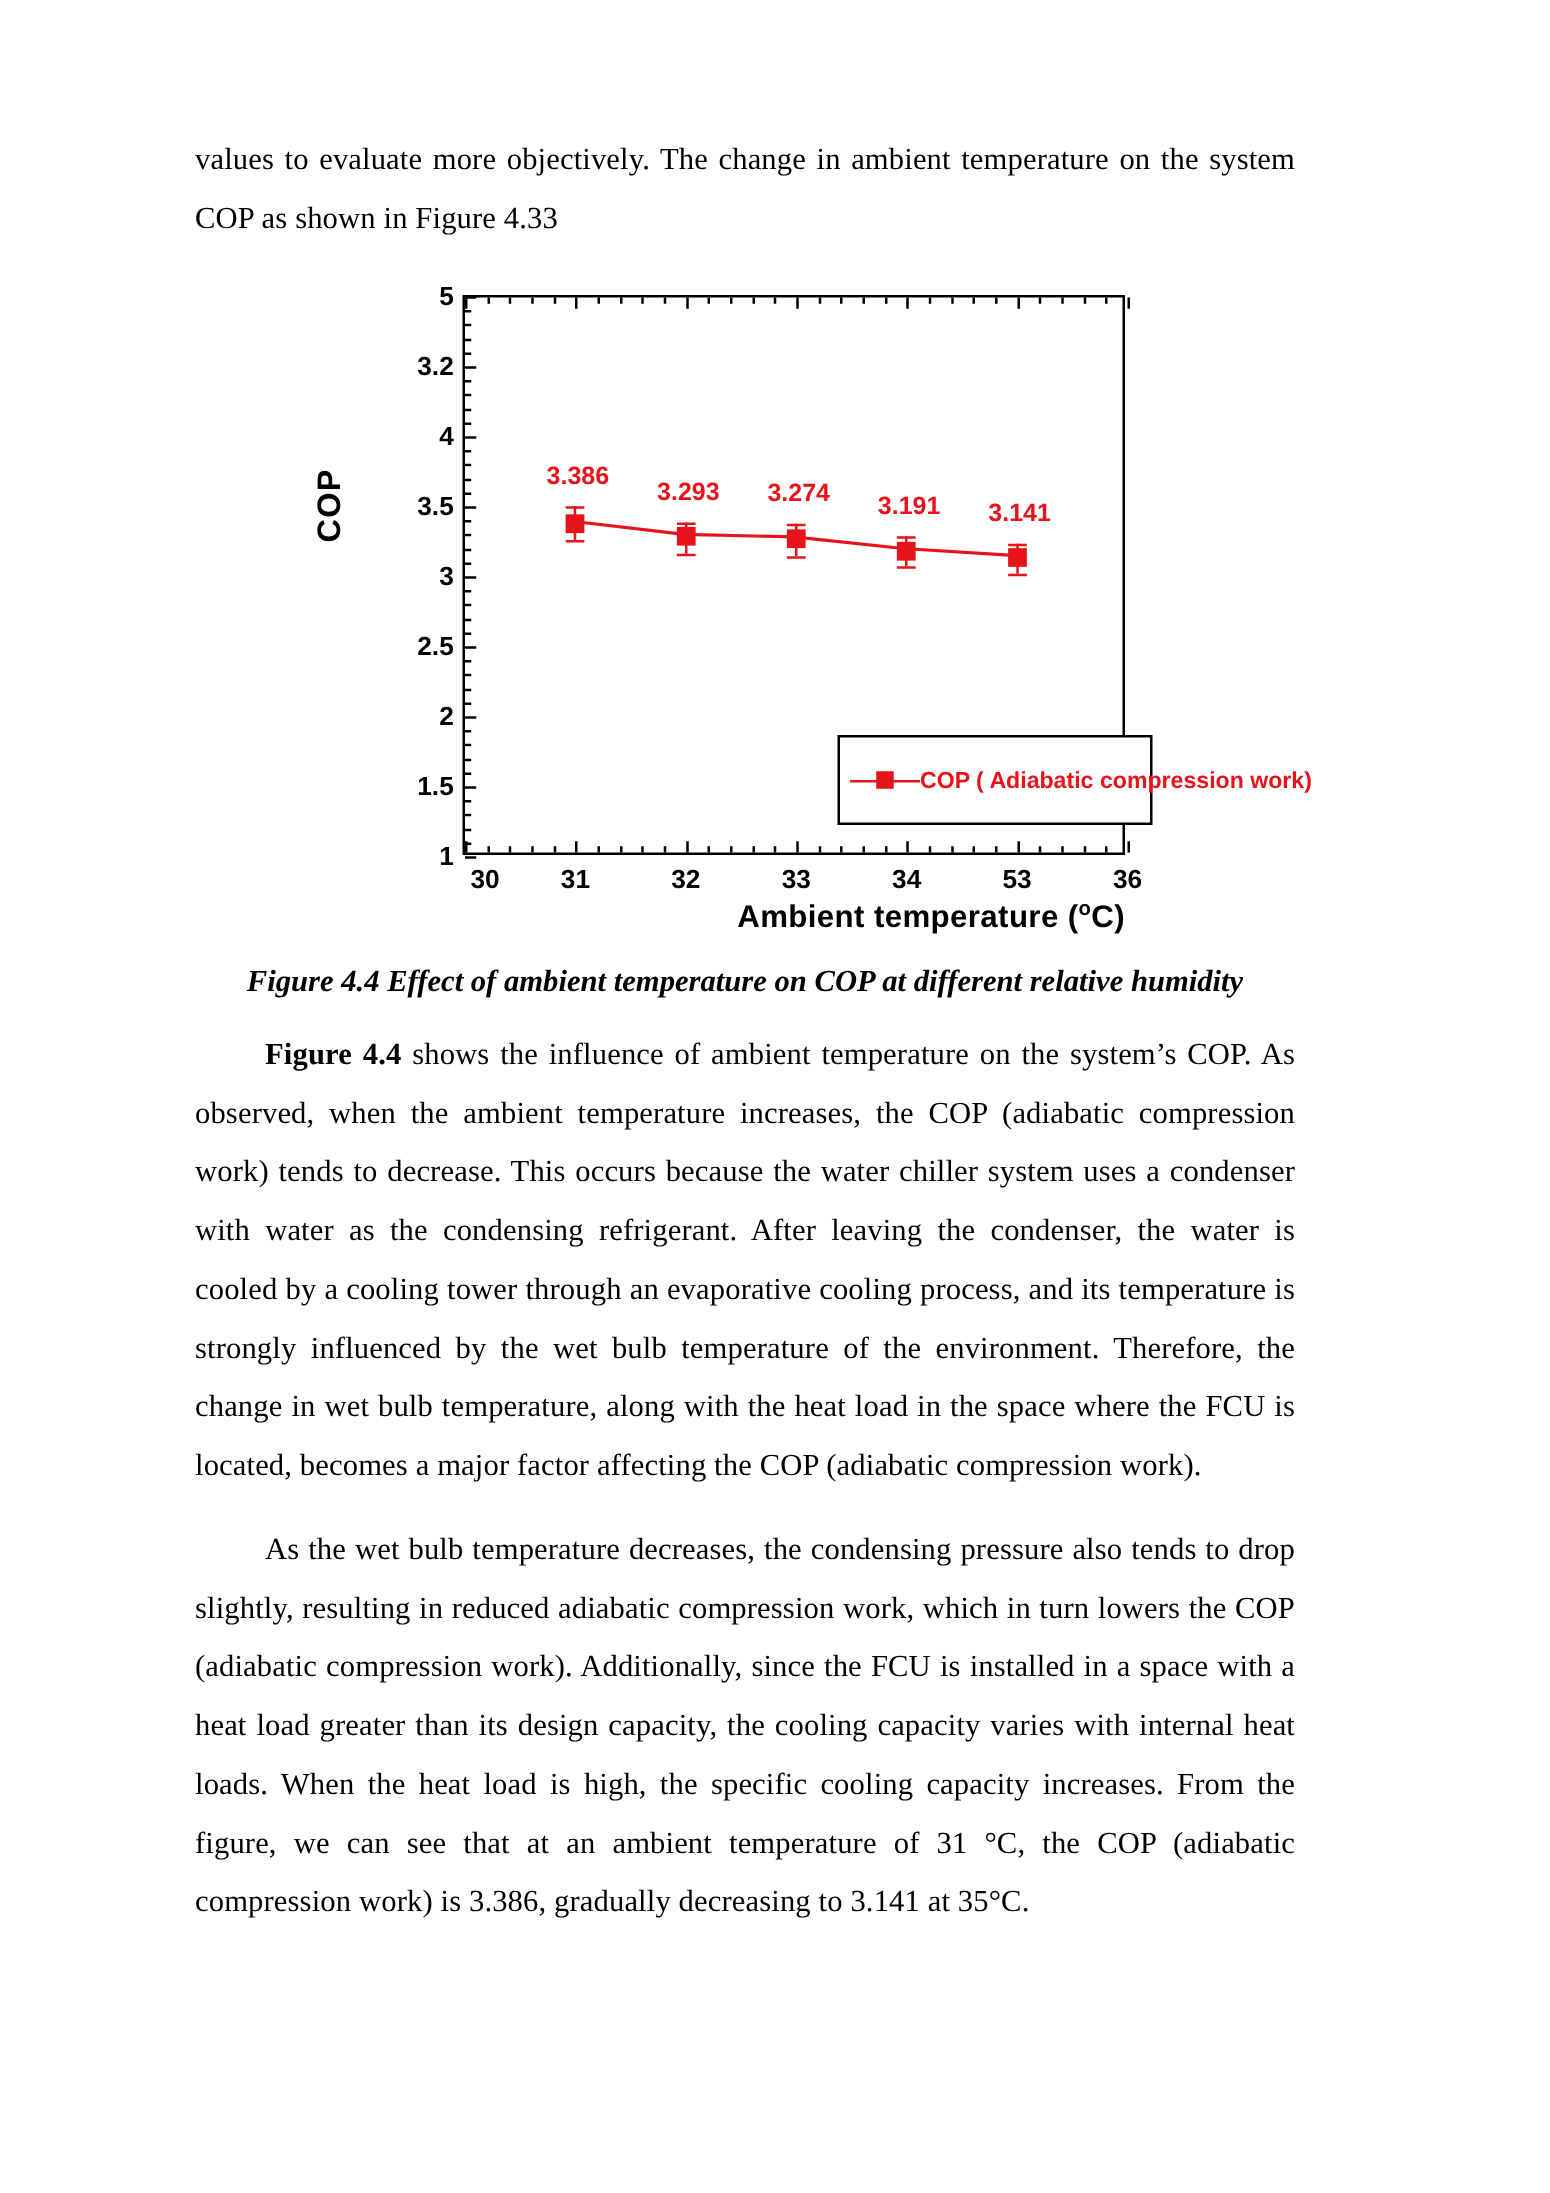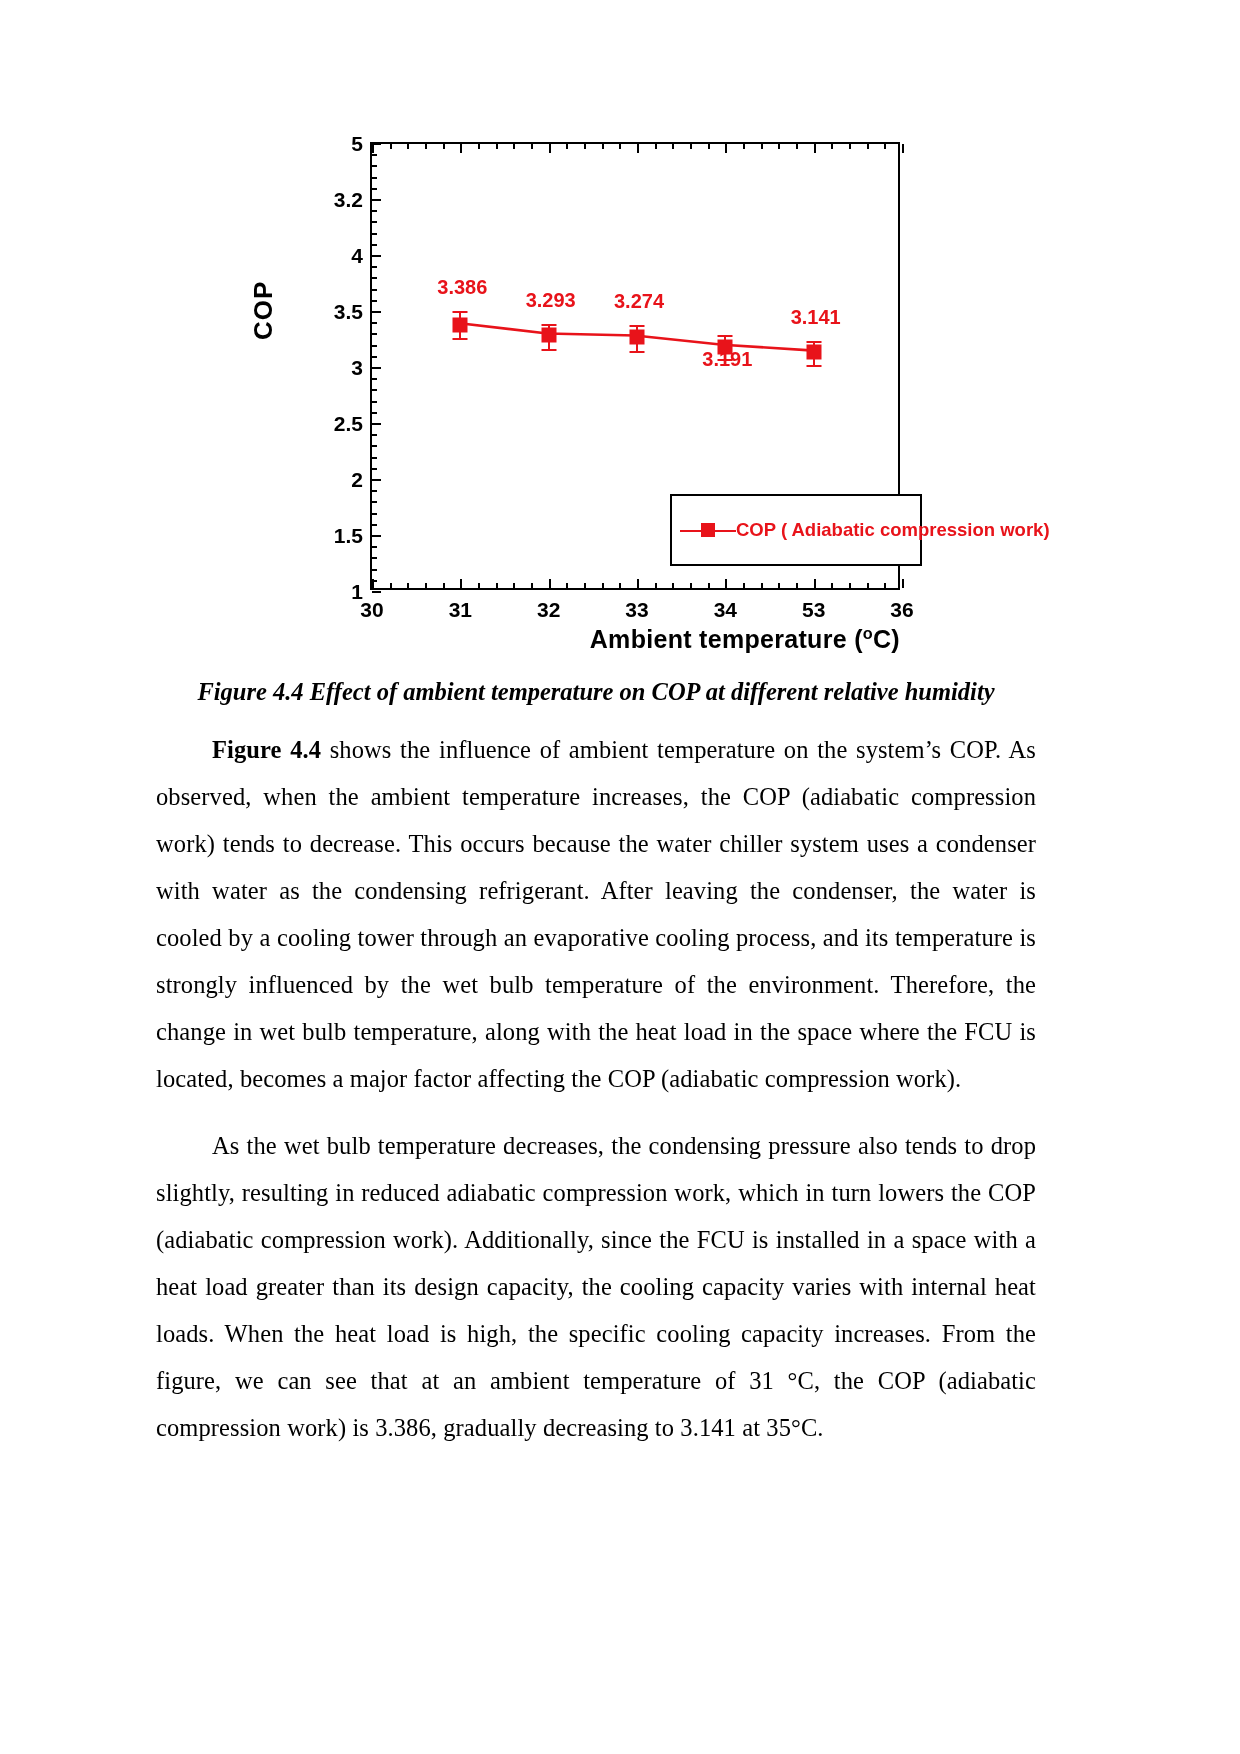--- a/index.html
+++ b/index.html
@@ -248,20 +248,21 @@
   }
   .gap { height: 20px; }
 </style>
 </head>
 <body>
 
 <div class="page">
 
   <div class="content">
 
+    <p class="body-par">values to evaluate more objectively. The change in ambient temperature on the system COP as shown in Figure 4.33</p>
 
     <div class="figure-wrap">
       <div class="chart-area">
 
         <div class="ylabel">COP</div>
 
         <div class="plot-box">
 
           <div id="y-axis-ticks">
               <div class="ytick-mark" style="top: 448px;"></div>
@@ -312,21 +313,21 @@
               <div class="ytick-minor" style="top: 67.2px;"></div>
               <div class="ytick-minor" style="top: 44.8px;"></div>
               <div class="ytick-minor" style="top: 33.6px;"></div>
               <div class="ytick-minor" style="top: 22.4px;"></div>
               <div class="ytick-minor" style="top: 11.2px;"></div>
             </div>
 
           <div id="x-axis-ticks">
               <div class="xtick-mark" style="left: 0px;"></div>
               <div class="xtick-top" style="left: 0px;"></div>
-              <div class="xtick-label" style="left: 0px;">30</div>
+              <div class="xtick-label" style="left: 16px;">30</div>
               <div class="xtick-mark" style="left: 88.3333px;"></div>
               <div class="xtick-top" style="left: 88.3333px;"></div>
               <div class="xtick-label" style="left: 88.3333px;">31</div>
               <div class="xtick-mark" style="left: 176.667px;"></div>
               <div class="xtick-top" style="left: 176.667px;"></div>
               <div class="xtick-label" style="left: 176.667px;">32</div>
               <div class="xtick-mark" style="left: 265px;"></div>
               <div class="xtick-top" style="left: 265px;"></div>
               <div class="xtick-label" style="left: 265px;">33</div>
               <div class="xtick-mark" style="left: 353.333px;"></div>
@@ -405,21 +406,21 @@
               <div class="datalabel" style="left: 178.667px; top: 167.984px;">3.293</div>
               <div class="errbar" style="left: 265px; top: 180.992px; height: 25.76px;"></div>
               <div class="errcap" style="left: 265px; top: 180.992px;"></div>
               <div class="errcap" style="left: 265px; top: 206.752px;"></div>
               <div class="marker" style="left: 265px; top: 193.312px;"></div>
               <div class="datalabel" style="left: 267px; top: 168.992px;">3.274</div>
               <div class="errbar" style="left: 353.333px; top: 191.408px; height: 23.52px;"></div>
               <div class="errcap" style="left: 353.333px; top: 191.408px;"></div>
               <div class="errcap" style="left: 353.333px; top: 214.928px;"></div>
               <div class="marker" style="left: 353.333px; top: 202.608px;"></div>
-              <div class="datalabel" style="left: 355.333px; top: 179.408px; margin-top: 48px;">3.191</div>
+              <div class="datalabel" style="left: 355.333px; top: 179.408px;">3.191</div>
               <div class="errbar" style="left: 441.667px; top: 197.008px; height: 23.52px;"></div>
               <div class="errcap" style="left: 441.667px; top: 197.008px;"></div>
               <div class="errcap" style="left: 441.667px; top: 220.528px;"></div>
               <div class="marker" style="left: 441.667px; top: 208.208px;"></div>
               <div class="datalabel" style="left: 443.667px; top: 185.008px;">3.141</div>
             </div>
 
           <div class="legend-box">
             <div class="legend-swatch">
               <div class="lline"></div>

